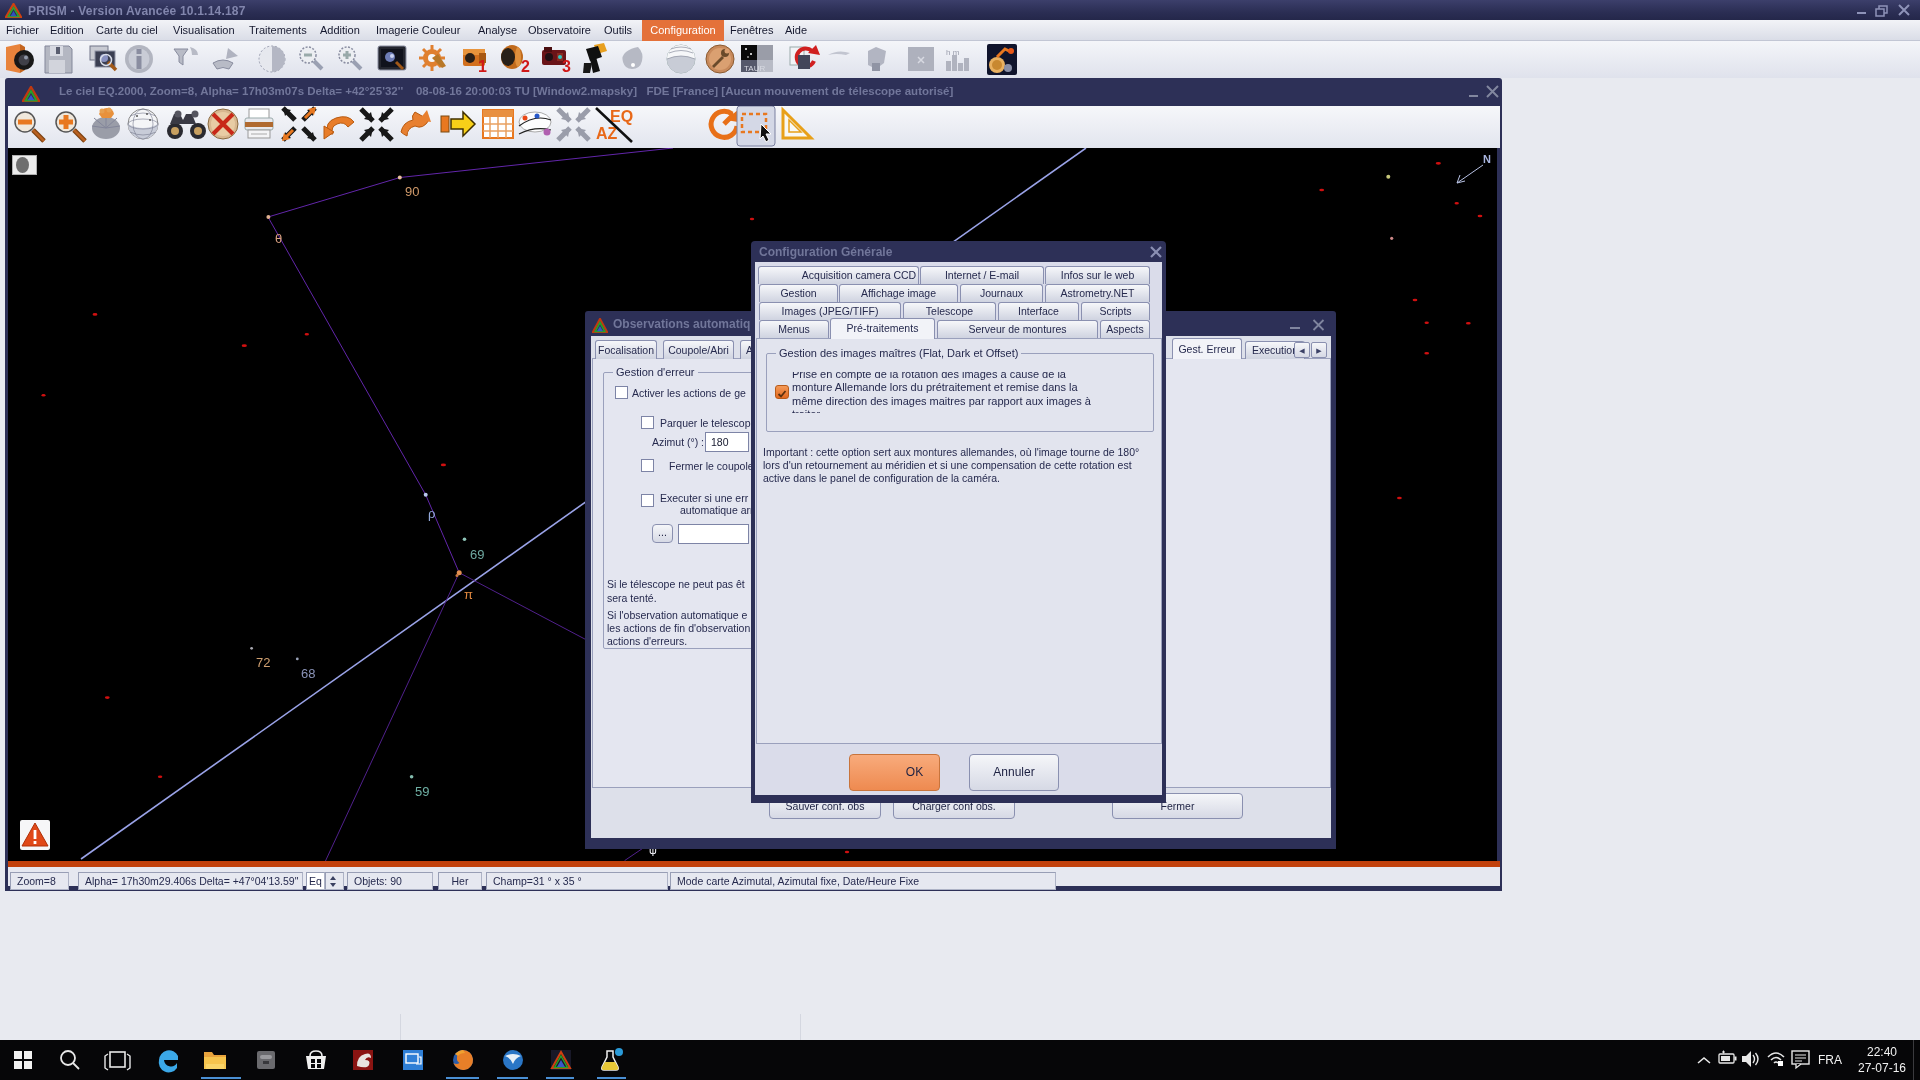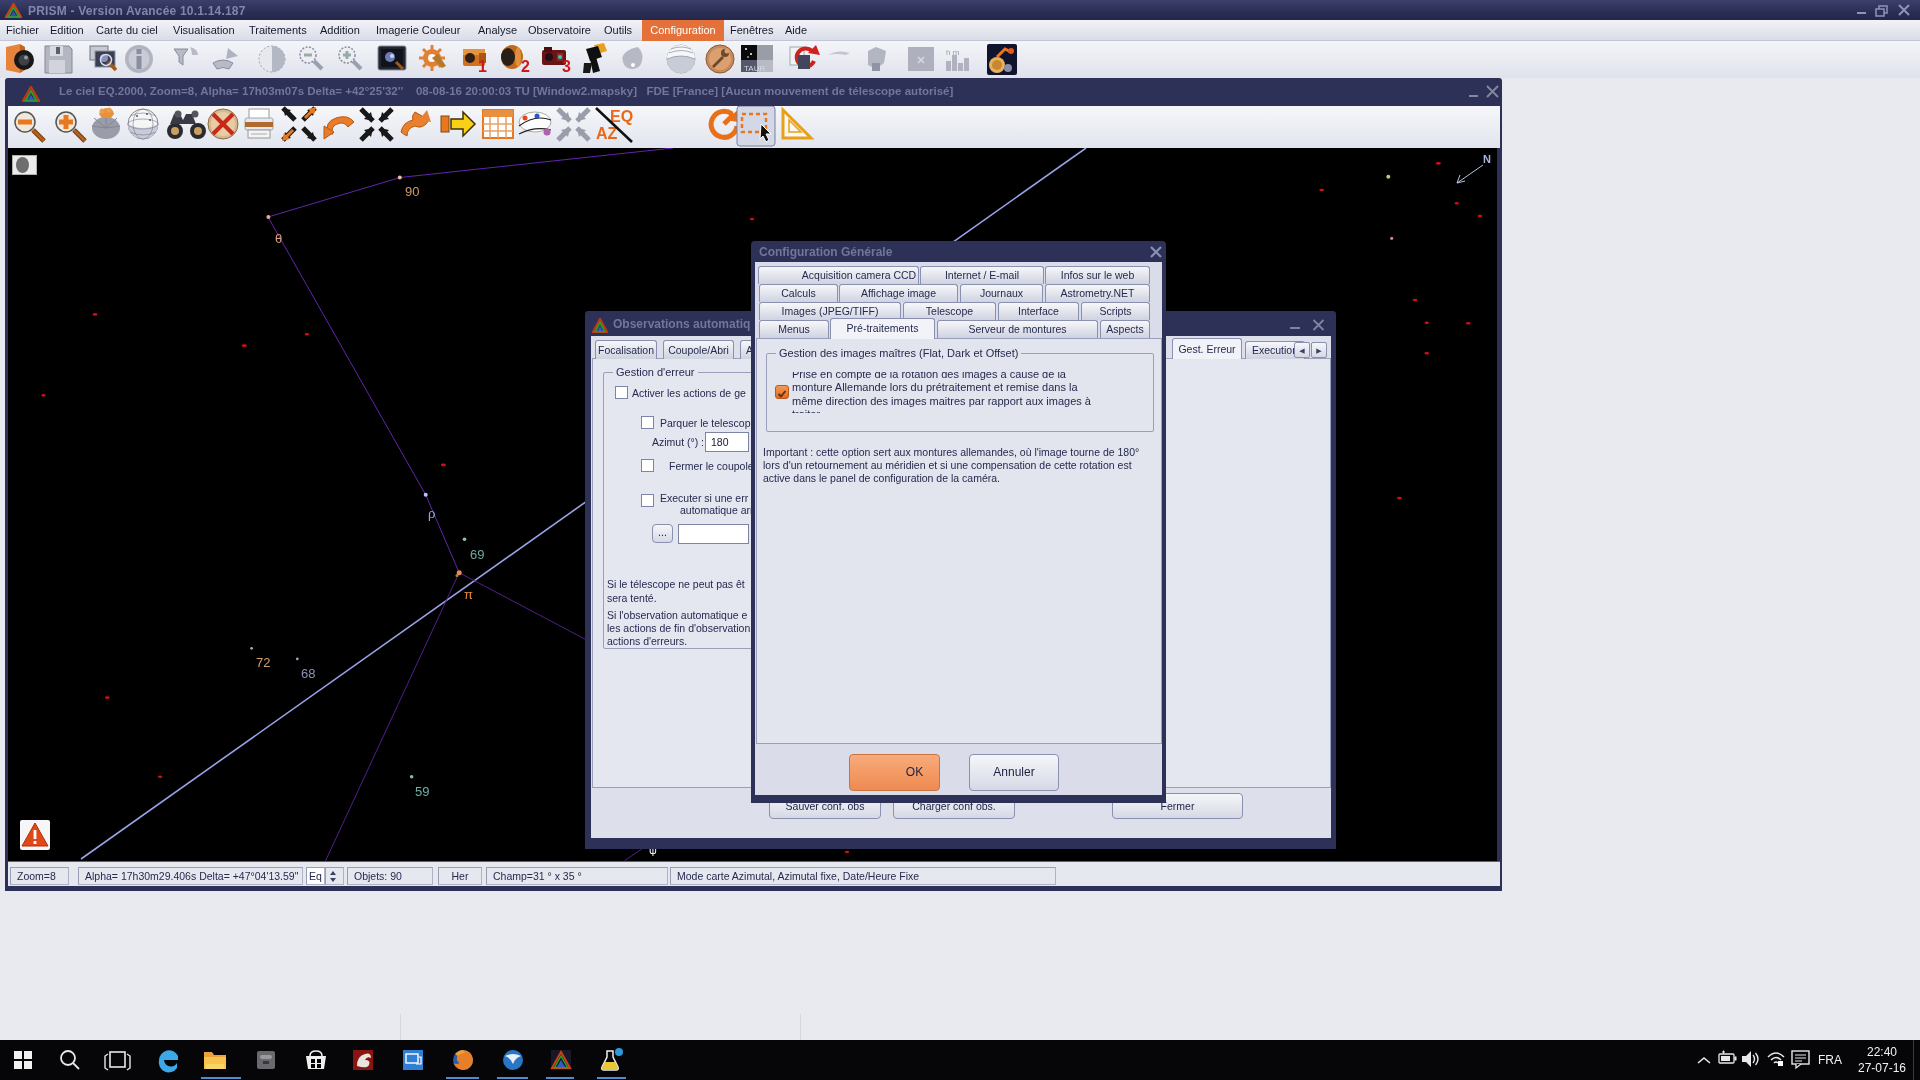--- a/index.html
+++ b/index.html
@@ -427,21 +427,21 @@
     </div>
 
     <div style="position:absolute;left:12px;top:672px;width:30px;height:30px;background:#f6f6f8;border-radius:2px;">
       <svg width="30" height="30">
           <polygon points="15,3 28,26 2,26" fill="#e04818" stroke="#b03008" stroke-width="1"></polygon>
           <rect x="13.6" y="10" width="2.8" height="9" fill="#fff"></rect>
           <rect x="13.6" y="21" width="2.8" height="3" fill="#fff"></rect>
         </svg>
     </div>
   </div>
-  <div class="abs" id="skystatus" style="left:3px;top:783px;width:1492px;height:25px;background:#e6e8f0;border-top:1px solid #c2410c;">
+  <div class="abs" id="skystatus" style="left:3px;top:783px;width:1492px;height:25px;background:#e6e8f0;border-top:6px solid #c2410c;">
     <div class="sbox" style="left:2px;width:59px">Zoom=8</div>
     <div class="sbox" style="left:70px;width:225px">Alpha= 17h30m29.406s Delta= +47°04'13.59"</div>
     <div class="sbox" style="left:298px;width:19px;background:#fff;padding-left:2px;">Eq</div>
     <div class="sbox" style="left:317px;width:19px;padding:0;"><svg width="14" height="17">
           <polygon points="7,3 10,7 4,7" fill="#3a4060"></polygon>
           <polygon points="7,14 10,10 4,10" fill="#3a4060"></polygon>
         </svg></div>
     <div class="sbox" style="left:339px;width:86px">Objets: 90</div>
     <div class="sbox" style="left:430px;width:44px;text-align:center;padding-left:0">Her</div>
     <div class="sbox" style="left:478px;width:182px">Champ=31 ° x 35 °</div>
@@ -502,21 +502,21 @@
   <span class="wtitle abs" style="left:8px;top:4px;">Configuration Générale</span>
   <svg class="abs" style="left:398px;top:5px" width="14" height="13">
       <path d="M2 1 L12 11 M12 1 L2 11" stroke="#8a8fb2" stroke-width="2.2"></path>
     </svg>
   <div class="abs body-lav" style="left:4px;top:21px;width:407px;height:533px;background:#dadcea;"></div>
   <div class="abs" style="left:5px;top:97px;width:406px;height:406px;background:#e2e4ee;border:1px solid #9aa0bc;"></div>
 
   <div class="tab" style="left:7px;top:25px;width:161px;height:18px;line-height:17px;padding-left:41px;">Acquisition camera CCD</div>
   <div class="tab" style="left:169px;top:25px;width:124px;height:18px;line-height:17px;">Internet / E-mail</div>
   <div class="tab" style="left:294px;top:25px;width:105px;height:18px;line-height:17px;">Infos sur le web</div>
-  <div class="tab" style="left:8px;top:43px;width:79px;height:18px;line-height:17px;">Calculs</div>
+  <div class="tab" style="left:8px;top:43px;width:79px;height:18px;line-height:17px;">Gestion</div>
   <div class="tab" style="left:88px;top:43px;width:119px;height:18px;line-height:17px;">Affichage image</div>
   <div class="tab" style="left:209px;top:43px;width:83px;height:18px;line-height:17px;">Journaux</div>
   <div class="tab" style="left:294px;top:43px;width:105px;height:18px;line-height:17px;">Astrometry.NET</div>
   <div class="tab" style="left:8px;top:61px;width:142px;height:18px;line-height:17px;">Images (JPEG/TIFF)</div>
   <div class="tab" style="left:152px;top:61px;width:93px;height:18px;line-height:17px;">Telescope</div>
   <div class="tab" style="left:247px;top:61px;width:81px;height:18px;line-height:17px;">Interface</div>
   <div class="tab" style="left:330px;top:61px;width:69px;height:18px;line-height:17px;">Scripts</div>
   <div class="tab" style="left:8px;top:79px;width:70px;height:18px;line-height:17px;">Menus</div>
   <div class="tab" style="left:186px;top:79px;width:161px;height:18px;line-height:17px;">Serveur de montures</div>
   <div class="tab" style="left:349px;top:79px;width:50px;height:18px;line-height:17px;">Aspects</div>

